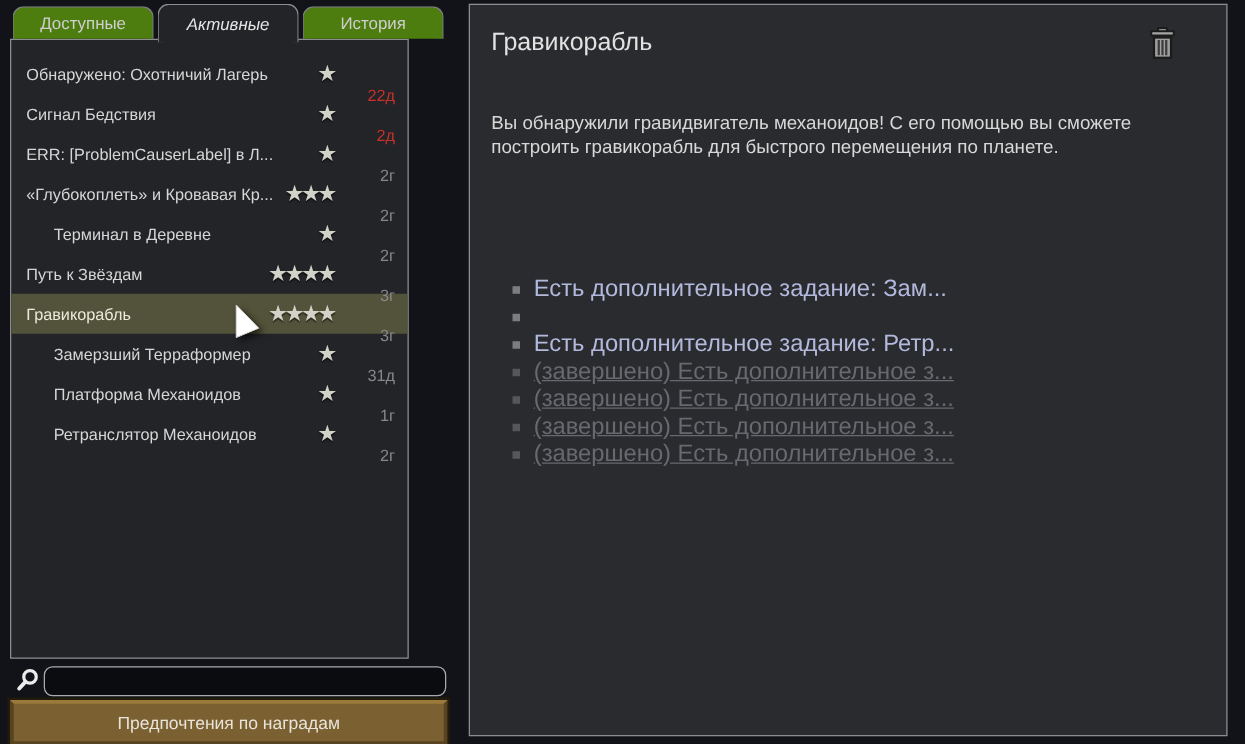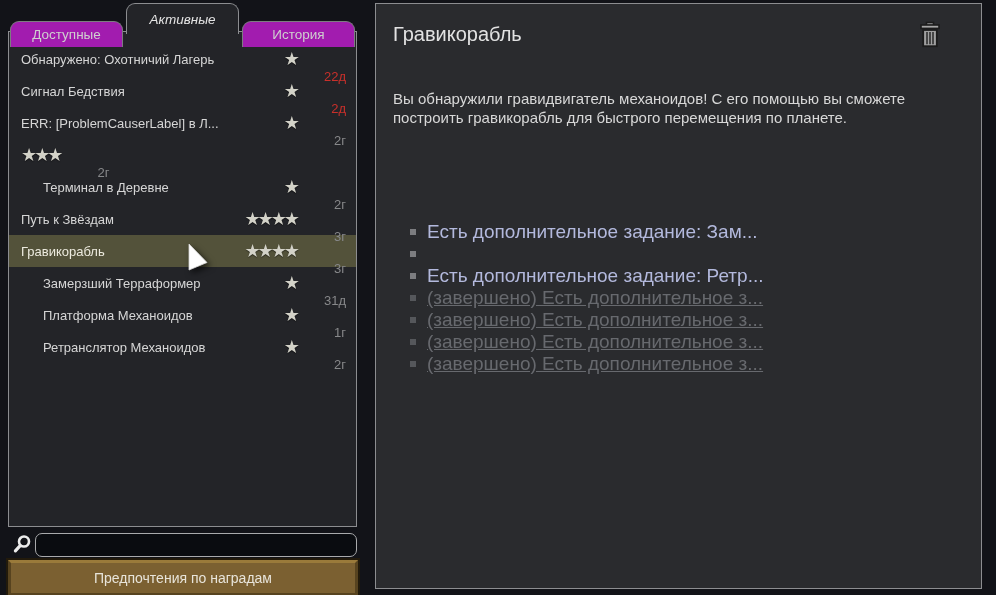--- a/index.html
+++ b/index.html
@@ -3,27 +3,27 @@
 <meta charset="utf-8">
 <style>
   * { margin:0; padding:0; box-sizing:border-box; }
   html,body { width:996px; height:595px; background:#121318; }
   body { font-family:"Liberation Sans", sans-serif; position:relative; overflow:hidden; }
 
   .stage { position:absolute; left:0; top:0; width:996px; height:595px; background:#121318; }
 
   
   .tabbar { position:absolute; left:10px; top:2px; width:345px; height:30px; display:flex; gap:3px; z-index:3; }
-  .tab { flex:1; margin-top:19px; height:26px; background:#a21caf; border:1px solid #7c7d80; border-bottom:none;
+  .tab { flex:1; margin-top:3px; height:26px; background:#4d7c0f; border:1px solid #7c7d80; border-bottom:none;
          border-radius:9px 9px 0 0; color:#cfcfcf; font-size:13.5px; display:flex; align-items:center;
          justify-content:center; cursor:default; }
   .tab.selected { margin-top:1px; height:31px; background:#232428; border-color:#8c8d90; color:#e4e4e4; z-index:4;font-style:italic; }
 
   
-  .quest-panel { position:absolute; left:8px; top:31px; width:349px; height:496px;
+  .quest-panel { position:absolute; left:8px; top:31px; width:319px; height:496px;
                  background:#232428; border:1px solid #8c8d90; z-index:2; padding-top:11px; overflow:hidden; }
   .quest-row { height:32px; display:flex; align-items:center; padding:0 10px 0 12px; color:#d6d6d6; font-size:13px; }
   .quest-row.indent { padding-left:34px; }
   .quest-row.selected { background:#53523a; color:#ecead e0; }
   .quest-row.selected { color:#eceade; }
   .quest-label { flex:1; white-space:nowrap; overflow:hidden; }
   .quest-stars { color:#d3d2c8; font-size:18px; letter-spacing:-3px; margin-right:9px; line-height:1;
                  text-shadow:0 1px 1px rgba(0,0,0,.5); }
   .quest-time { width:40px; text-align:right; font-size:13px; color:#87888a;margin-top:34px; }
   .quest-time.urgent { color:#c9302b; }
@@ -86,20 +86,21 @@
     <span class="quest-label">Сигнал Бедствия</span>
     <span class="quest-stars">★</span>
     <span class="quest-time urgent">2д</span>
   </div>
       <div class="quest-row">
     <span class="quest-label">ERR: [ProblemCauserLabel] в Л...</span>
     <span class="quest-stars">★</span>
     <span class="quest-time">2г</span>
   </div>
       <div class="quest-row">
+    <span class="quest-label">«Глубокоплеть» и Кровавая Кр...</span>
     <span class="quest-stars">★★★</span>
     <span class="quest-time">2г</span>
   </div>
       <div class="quest-row indent">
     <span class="quest-label">Терминал в Деревне</span>
     <span class="quest-stars">★</span>
     <span class="quest-time">2г</span>
   </div>
       <div class="quest-row">
     <span class="quest-label">Путь к Звёздам</span>

